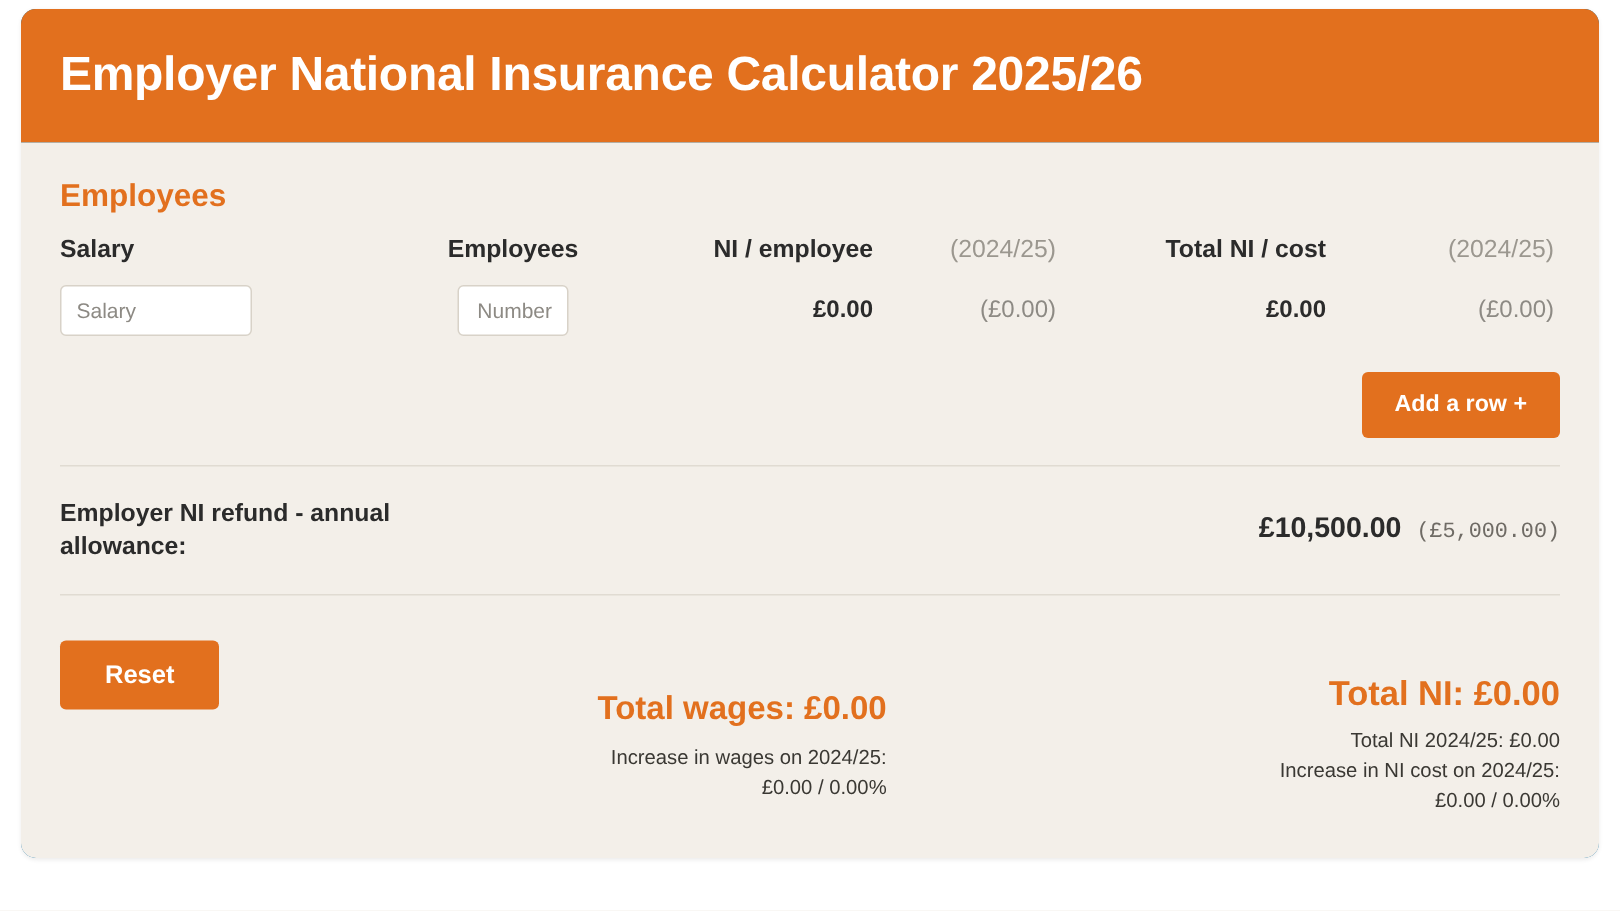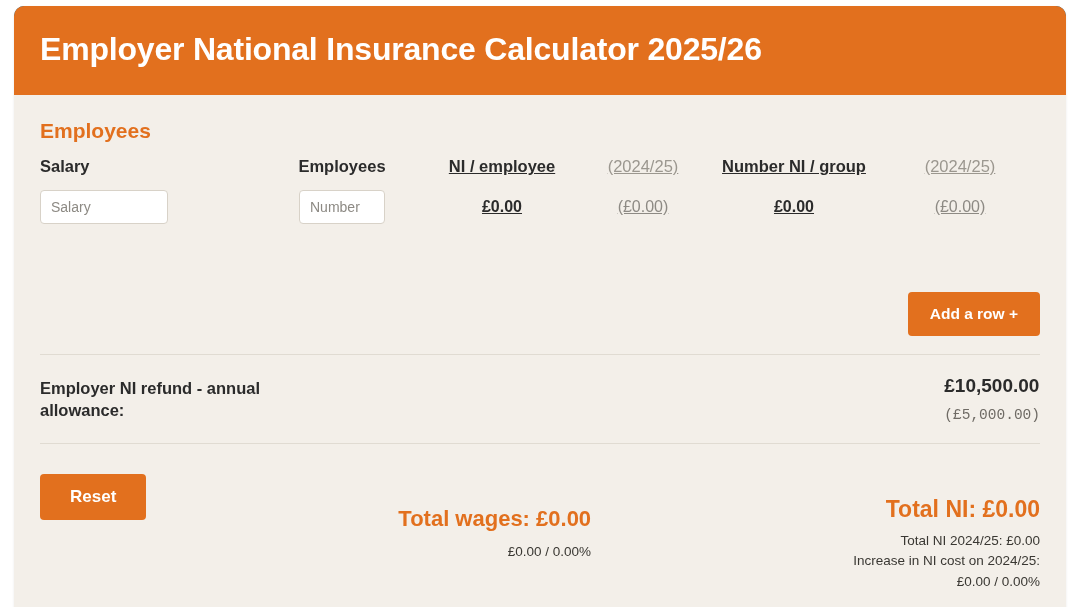--- a/index.html
+++ b/index.html
@@ -62,21 +62,21 @@
   .col-head {
     font-size: 16.5px;
     font-weight: bold;
     color: #2b2b2b;
     padding-bottom: 4px;
   }
   .col-head.muted {
     color: #9b978f;
     font-weight: normal;
   }
-  .ta-right { text-align: center; text-decoration: underline; }
+  .ta-right { text-align: right; }
   .ta-center { text-align: center; }
 
   .row-cell {
     font-size: 16px;
     color: #2b2b2b;
     padding: 10px 0 8px 0;
   }
   .row-cell.bold { font-weight: bold; }
   .row-cell.muted { color: #8d8a84; }
 
@@ -87,21 +87,21 @@
     border-radius: 4px;
     background: #ffffff;
     font-family: "Liberation Sans", sans-serif;
     font-size: 14px;
     color: #2b2b2b;
     padding: 0 10px;
     outline: none;
   }
   input.text-input::placeholder { color: #8d8a84; }
   .salary-input { width: 128px; }
-  .number-input { width: 86px; }
+  .number-input { width: 74px; text-align: right; }
 
   .input-wrap-number { text-align: center; }
 
   
   .addrow-area {
     display: flex;
     justify-content: flex-end;
     padding: 16px 0 18px 0;
   }
   .btn {
@@ -109,21 +109,20 @@
     border-radius: 4px;
     background: #e2701e;
     color: #ffffff;
     font-family: "Liberation Sans", sans-serif;
     font-weight: bold;
     cursor: pointer;
   }
   .btn-add {
     font-size: 15.5px;
     padding: 13px 22px;
-    margin-top: 44px;
   }
   .btn-reset {
     font-size: 17px;
     padding: 13px 30px;
   }
 
   .divider {
     border-top: 1px solid #e0dbd2;
     height: 0;
   }
@@ -139,21 +138,20 @@
     font-size: 16.5px;
     font-weight: bold;
     color: #2b2b2b;
     line-height: 1.35;
     max-width: 300px;
   }
   .refund-values {
     display: flex;
     align-items: baseline;
     gap: 10px;
-    flex-direction: column;
   }
   .refund-main {
     font-size: 19px;
     font-weight: bold;
     color: #2b2b2b;
   }
   .refund-prev {
     font-size: 14.5px;
     color: #6f6b65;
     font-family: Liberation Mono, monospace;
@@ -201,21 +199,21 @@
 
   <div class="body">
 
     <div class="section-title">Employees</div>
 
     <div class="emp-grid">
       <div class="col-head">Salary</div>
       <div class="col-head ta-center">Employees</div>
       <div class="col-head ta-right">NI / employee</div>
       <div class="col-head muted ta-right">(2024/25)</div>
-      <div class="col-head ta-right">Number NI / group</div>
+      <div class="col-head ta-right">Total NI / cost</div>
       <div class="col-head muted ta-right">(2024/25)</div>
     </div>
 
     <div class="emp-grid">
       <div class="row-cell">
         <input class="text-input salary-input" type="text" placeholder="Salary" style="">
       </div>
       <div class="row-cell input-wrap-number">
         <input class="text-input number-input" type="text" placeholder="Number" style="">
       </div>
@@ -241,20 +239,21 @@
 
     <div class="divider"></div>
 
     <div class="totals-row">
       <div class="totals-left">
         <button class="btn btn-reset">Reset</button>
       </div>
 
       <div class="totals-mid">
         <div class="total-wages">Total wages: £0.00</div>
+        <div class="sub-note">Increase in wages on 2024/25:</div>
         <div class="sub-note">£0.00 / 0.00%</div>
       </div>
 
       <div class="totals-right">
         <div class="total-ni">Total NI: £0.00</div>
         <div class="sub-note">Total NI 2024/25: £0.00</div>
         <div class="sub-note">Increase in NI cost on 2024/25:</div>
         <div class="sub-note">£0.00 / 0.00%</div>
       </div>
     </div>

